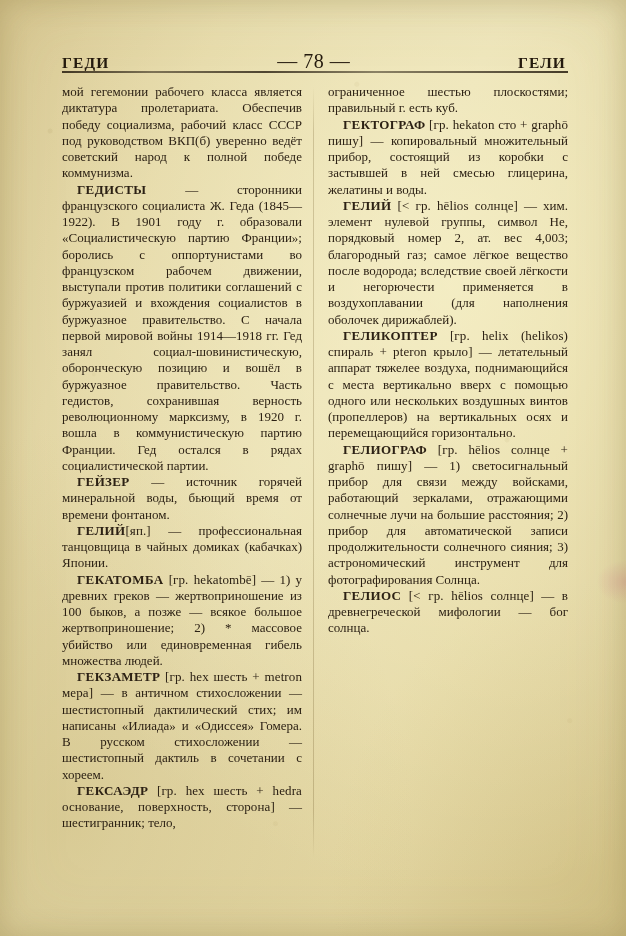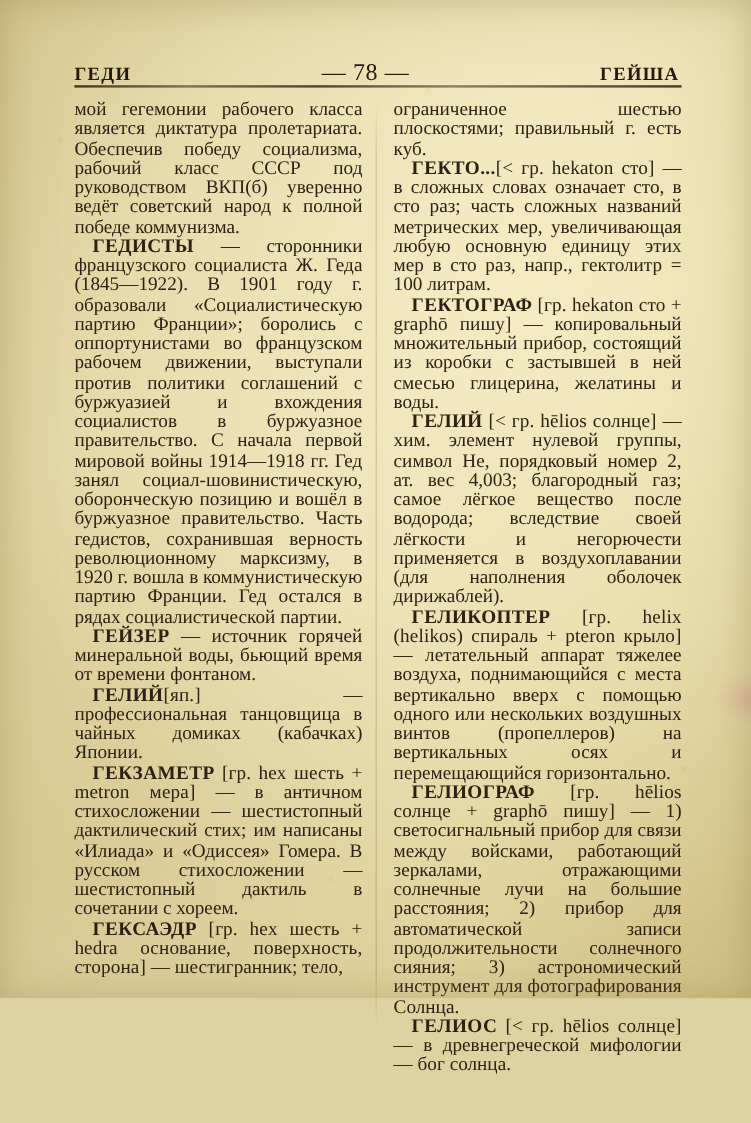--- a/index.html
+++ b/index.html
@@ -11,21 +11,21 @@
     height: 936px;
     overflow: hidden;
     font-family: "Liberation Serif", "DejaVu Serif", serif;
     background: #ddd2a0;
   }
 
   
   #page {
     position: relative;
     width: 626px;
-    height: 832px;
+    height: 936px;
     box-sizing: border-box;
     background:
       radial-gradient(ellipse 140% 120% at 72% 30%, rgba(255,252,215,0.55) 0%, rgba(255,252,215,0) 55%),
       radial-gradient(ellipse 90% 70% at 12% 88%, rgba(196,178,112,0.40) 0%, rgba(196,178,112,0) 60%),
       radial-gradient(ellipse 70% 55% at 95% 95%, rgba(203,186,120,0.45) 0%, rgba(203,186,120,0) 60%),
       linear-gradient(115deg, #d8c893 0%, #e2d5a3 22%, #e7dcaf 48%, #e3d6a2 72%, #d9c994 100%);
     color: #2a2014;
   }
   
   #grain {
@@ -101,21 +101,21 @@
     position: absolute;
     left: 62px;
     top: 84px;
     width: 506px;
     height: 780px;
     display: flex;
     gap: 26px;
   }
   .col {
     width: 240px;
-    font-size: 16px;
+    font-size: 13px;
     line-height: 16.25px;
     text-align: justify;
     text-justify: inter-word;
     hyphens: manual;
     color: #2c2114;
   }
   #divider {
     position: absolute;
     left: 313px;
     top: 86px;
@@ -148,52 +148,53 @@
 <body>
 
 <div id="page">
 
   <div id="grain"></div>
   <div id="smudge"></div>
 
   <div id="runhead">
     <span>ГЕДИ</span>
     <span class="folio">— 78 —</span>
-    <span>ГЕЙША</span>
+    <span>ГЕЛИ</span>
   </div>
   <div id="rule"></div>
 
   <div id="divider"></div>
 
   <div id="cols">
 
     <div class="col" id="col-left">
 
       <p class="para cont">мой гегемонии рабочего класса является диктатура пролетариата. Обеспечив победу социализма, рабочий класс СССР под руководством ВКП(б) уверенно ведёт советский народ к полной победе коммунизма.</p>
 
       <p class="para"><span class="hw">ГЕДИСТЫ</span><span> — сторонники французского социалиста Ж. Геда (1845—1922). В 1901 году г. образовали «Социалистическую партию Франции»; боролись с оппортунистами во французском рабочем движении, выступали против политики соглашений с буржуазией и вхождения социалистов в буржуазное правительство. С начала первой мировой войны 1914—1918 гг. Гед занял социал-шовинистическую, оборонческую позицию и вошёл в буржуазное правительство. Часть гедистов, сохранившая верность революционному марксизму, в 1920 г. вошла в коммунистическую партию Франции. Гед остался в рядах социалистической партии.</span></p>
 
       <p class="para"><span class="hw">ГЕЙЗЕР</span><span> — источник горячей минеральной воды, бьющий время от времени фонтаном.</span></p>
 
       <p class="para"><span class="hw">ГЕЛИЙ</span><span class="et lat">[яп.]</span><span> — профессиональная танцовщица в чайных домиках (кабачках) Японии.</span></p>
 
+      <p class="para"><span class="hw">ГЕКАТОМБА</span>
+        <span class="et lat">[гр. hekatombē]</span><span> — 1) у древних греков — жертвоприношение из 100 быков, а позже — всякое большое жертвоприношение; 2) * массовое убийство или единовременная гибель множества людей.</span></p>
 
       <p class="para"><span class="hw">ГЕКЗАМЕТР</span>
         <span class="et lat">[гр. hex шесть + metron мера]</span><span> — в античном стихосложении — шестистопный дактилический стих; им написаны «Илиада» и «Одиссея» Гомера. В русском стихосложении — шестистопный дактиль в сочетании с хореем.</span></p>
 
       <p class="para"><span class="hw">ГЕКСАЭДР</span>
         <span class="et lat">[гр. hex шесть + hedra основание, поверхность, сторона]</span><span> — шестигранник; тело,</span></p>
 
     </div>
 
     <div class="col" id="col-right">
 
       <p class="para cont">ограниченное шестью плоскостями; правильный г. есть куб.</p>
 
-      <p class="para"><span class="hw">ГЕКТО...</span><span class="et lat">[&lt; гр. hekaton сто]</span><span> — в сложных словах означает сто, в сто раз; часть сложных названий метрических мер, увеличивающая любую основную единицу этих мер в сто раз, напр., гектолитр = 100 литрам.</span></p>
 
       <p class="para"><span class="hw">ГЕКТОГРАФ</span>
         <span class="et lat">[гр. hekaton сто + graphō пишу]</span><span> — копировальный множительный прибор, состоящий из коробки с застывшей в ней смесью глицерина, желатины и воды.</span></p>
 
       <p class="para"><span class="hw">ГЕЛИЙ</span>
         <span class="et lat">[&lt; гр. hēlios солнце]</span><span> — хим. элемент нулевой группы, символ He, порядковый номер 2, ат. вес 4,003; благородный газ; самое лёгкое вещество после водорода; вследствие своей лёгкости и негорючести применяется в воздухоплавании (для наполнения оболочек дирижаблей).</span></p>
 
       <p class="para"><span class="hw">ГЕЛИКОПТЕР</span>
         <span class="et lat">[гр. helix (helikos) спираль + pteron крыло]</span><span> — летательный аппарат тяжелее воздуха, поднимающийся с места вертикально вверх с помощью одного или нескольких воздушных винтов (пропеллеров) на вертикальных осях и перемещающийся горизонтально.</span></p>
 

